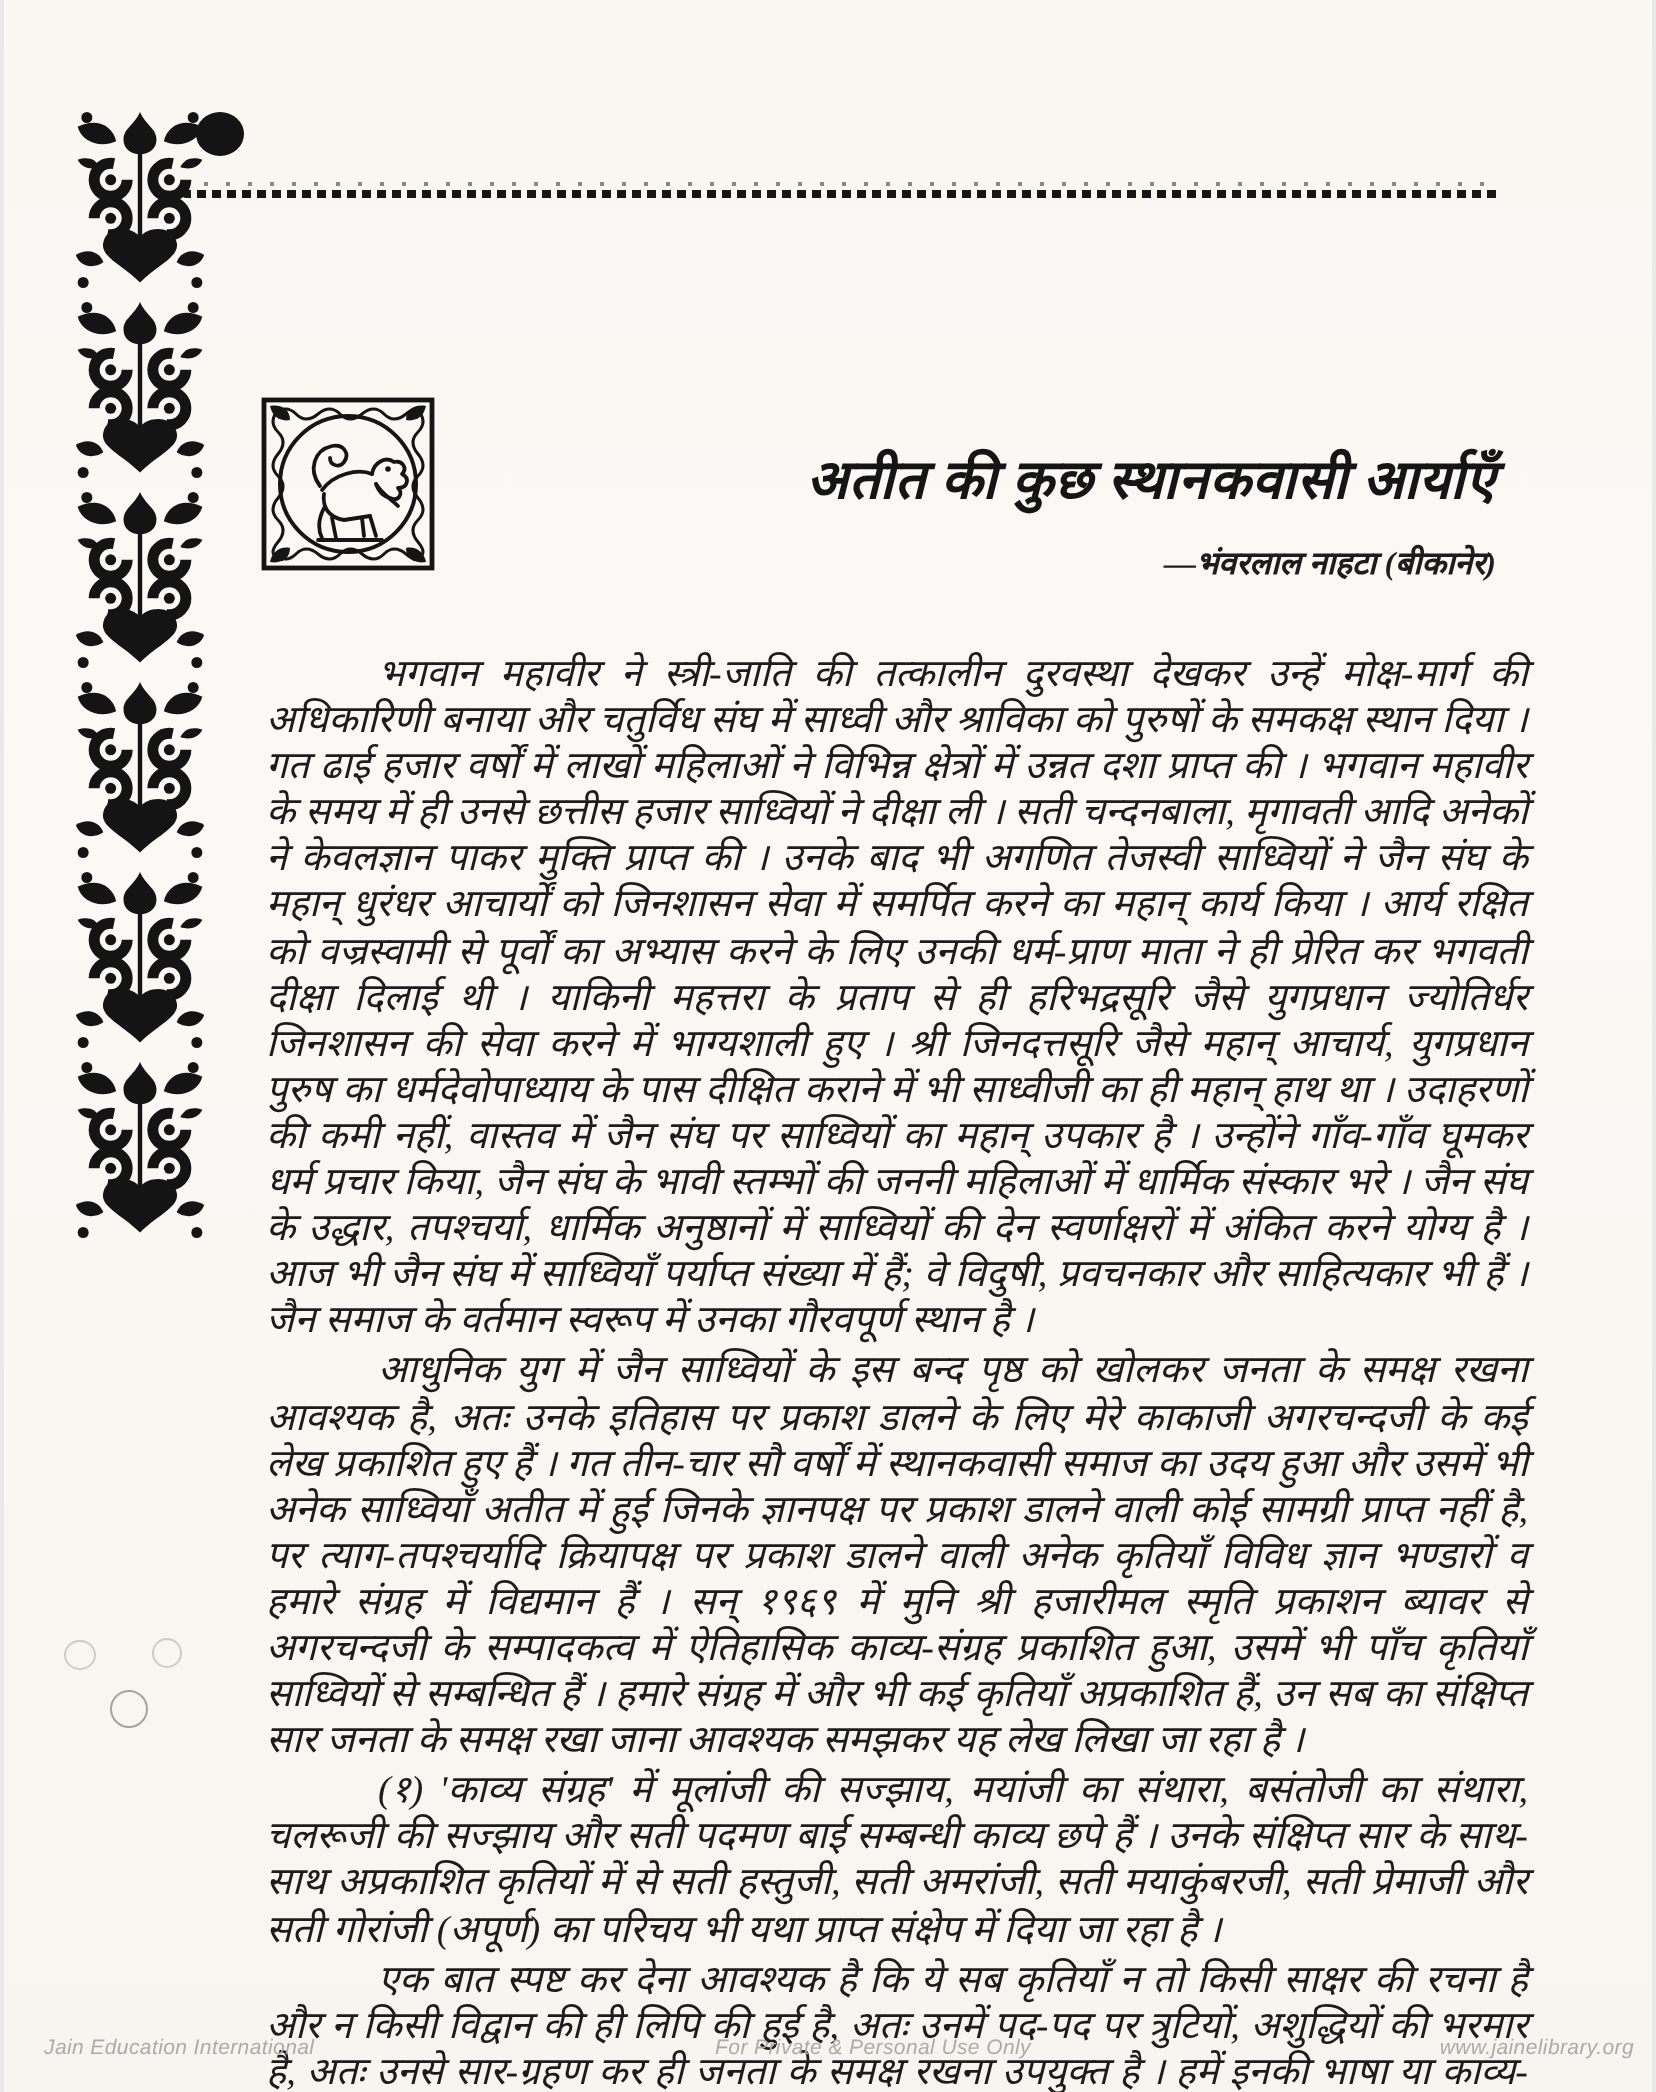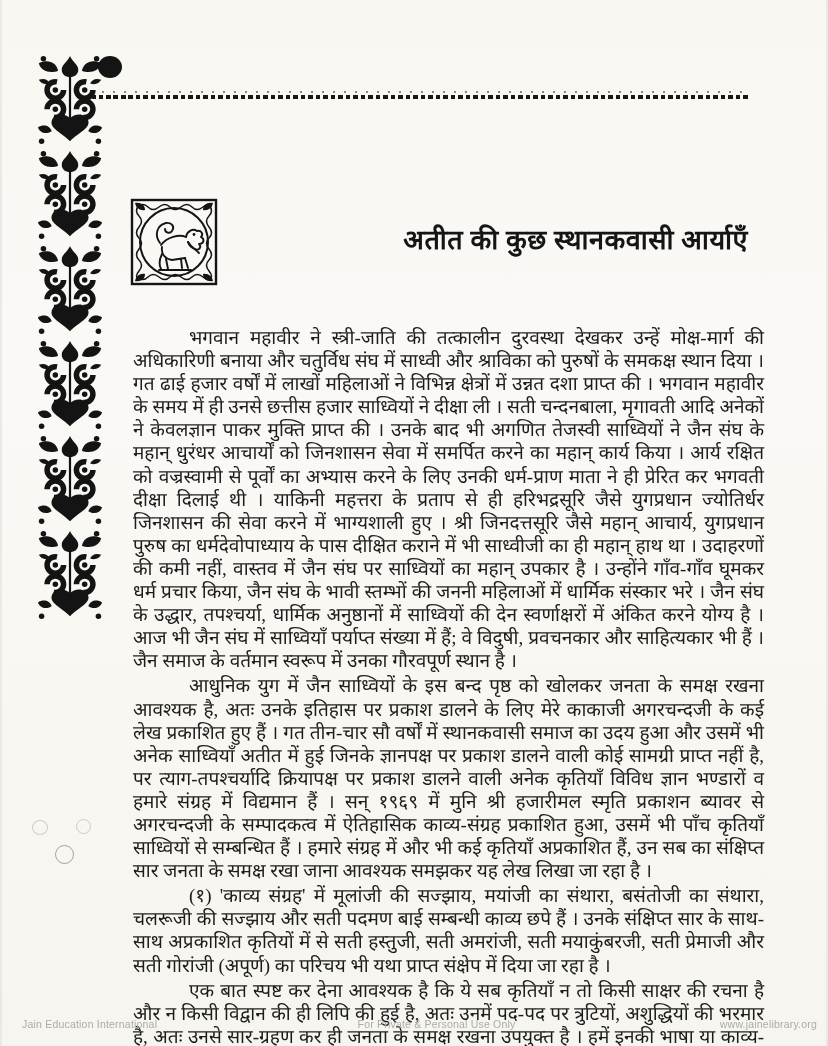--- a/index.html
+++ b/index.html
@@ -1,19 +1,19 @@
 <!DOCTYPE html>
 <html><head>
 <meta charset="utf-8">
 <style>
   html,body { margin:0; padding:0; background:#e9e9e9; }
   .page {
     position:relative; width:824px; height:1046px; margin:0 auto;
     background:linear-gradient(180deg,#f8f7f2 0%, #faf9f5 35%, #f6f5ef 100%);
-    font-family:"Liberation Serif", serif; color:#1b1b1b; overflow:hidden;
+    font-family:"Liberation Serif", serif; color:#1b1b1b; overflow:hidden;font-style:italic;
   }
 
   
   .hole { position:absolute; left:96px; top:56px; width:24px; height:22px;
     background:#141414; border-radius:50%; }
 
   
   .toprule { position:absolute; left:89px; top:91px; width:659px; height:10px; }
   .toprule::before { content:""; display:block; height:2px;
     background-image:repeating-linear-gradient(90deg, rgba(25,25,25,.5) 0 2px, transparent 2px 11px); }
@@ -141,20 +141,21 @@
         <path d="M6 6 C12 5 16 8 16 13 C11 14 7 11 6 6 Z"></path>
         <path d="M84 6 C78 5 74 8 74 13 C79 14 83 11 84 6 Z"></path>
         <path d="M6 84 C12 85 16 82 16 77 C11 76 7 79 6 84 Z"></path>
         <path d="M84 84 C78 85 74 82 74 77 C79 76 83 79 84 84 Z"></path>
       </g>
     </svg>
   </div>
 
   <div class="title-block">
     <div class="doc-title">अतीत की कुछ स्थानकवासी आर्याएँ</div>
+    <div class="doc-byline">—भंवरलाल नाहटा (बीकानेर)</div>
   </div>
 
   <div class="body-text">
     <p>भगवान महावीर ने स्त्री-जाति की तत्कालीन दुरवस्था देखकर उन्हें मोक्ष-मार्ग की अधिकारिणी बनाया और चतुर्विध संघ में साध्वी और श्राविका को पुरुषों के समकक्ष स्थान दिया । गत ढाई हजार वर्षों में लाखों महिलाओं ने विभिन्न क्षेत्रों में उन्नत दशा प्राप्त की ।  भगवान महावीर के समय में ही उनसे छत्तीस हजार साध्वियों ने दीक्षा ली । सती चन्दनबाला, मृगावती आदि अनेकों ने केवलज्ञान पाकर मुक्ति प्राप्त की ।  उनके बाद भी अगणित तेजस्वी साध्वियों ने जैन संघ के महान् धुरंधर आचार्यों को जिनशासन सेवा में समर्पित करने का महान् कार्य किया । आर्य रक्षित को वज्रस्वामी से पूर्वों का अभ्यास करने के लिए उनकी धर्म-प्राण माता ने ही प्रेरित कर भगवती दीक्षा दिलाई थी ।  याकिनी महत्तरा के प्रताप से ही हरिभद्रसूरि जैसे युगप्रधान ज्योतिर्धर जिनशासन की सेवा करने में भाग्यशाली हुए ।  श्री जिनदत्तसूरि जैसे महान् आचार्य, युगप्रधान पुरुष का धर्मदेवोपाध्याय के पास दीक्षित कराने में भी साध्वीजी का ही महान् हाथ था ।  उदाहरणों की कमी नहीं, वास्तव में जैन संघ पर साध्वियों का महान् उपकार है । उन्होंने गाँव-गाँव घूमकर धर्म प्रचार किया, जैन संघ के भावी स्तम्भों की जननी महिलाओं में धार्मिक संस्कार भरे । जैन संघ के उद्धार, तपश्चर्या, धार्मिक अनुष्ठानों में साध्वियों की देन स्वर्णाक्षरों में अंकित करने योग्य है । आज भी जैन संघ में साध्वियाँ पर्याप्त संख्या में हैं; वे विदुषी, प्रवचनकार और साहित्यकार भी हैं ।  जैन समाज के वर्तमान स्वरूप में उनका गौरवपूर्ण स्थान है ।</p>
     <p>आधुनिक युग में जैन साध्वियों के इस बन्द पृष्ठ को खोलकर जनता के समक्ष रखना आवश्यक है, अतः उनके इतिहास पर प्रकाश डालने के लिए मेरे काकाजी अगरचन्दजी के कई लेख प्रकाशित हुए हैं । गत तीन-चार सौ वर्षों में स्थानकवासी समाज का उदय हुआ और उसमें भी अनेक साध्वियाँ अतीत में हुई जिनके ज्ञानपक्ष पर प्रकाश डालने वाली कोई सामग्री प्राप्त नहीं है, पर त्याग-तपश्चर्यादि क्रियापक्ष पर प्रकाश डालने वाली अनेक कृतियाँ विविध ज्ञान भण्डारों व हमारे संग्रह में विद्यमान हैं ।  सन् १९६९ में मुनि श्री हजारीमल स्मृति प्रकाशन ब्यावर से अगरचन्दजी के सम्पादकत्व में ऐतिहासिक काव्य-संग्रह प्रकाशित हुआ, उसमें भी पाँच कृतियाँ साध्वियों से सम्बन्धित हैं ।  हमारे संग्रह में और भी कई कृतियाँ अप्रकाशित हैं, उन सब का संक्षिप्त सार जनता के समक्ष रखा जाना आवश्यक समझकर यह लेख लिखा जा रहा है ।</p>
     <p>(१) 'काव्य संग्रह' में मूलांजी की सज्झाय, मयांजी का संथारा, बसंतोजी का संथारा, चलरूजी की सज्झाय और सती पदमण बाई सम्बन्धी काव्य छपे हैं । उनके संक्षिप्त सार के साथ-साथ अप्रकाशित कृतियों में से सती हस्तुजी, सती अमरांजी, सती मयाकुंबरजी, सती प्रेमाजी और सती गोरांजी (अपूर्ण) का परिचय भी यथा प्राप्त संक्षेप में दिया जा रहा है ।</p>
     <p>एक बात स्पष्ट कर देना आवश्यक है कि ये सब कृतियाँ न तो किसी साक्षर की रचना है और न किसी विद्वान की ही लिपि की हुई है, अतः उनमें पद-पद पर त्रुटियों, अशुद्धियों की भरमार है, अतः उनसे सार-ग्रहण कर ही जनता के समक्ष रखना उपयुक्त है ।  हमें इनकी भाषा या काव्य-सौष्ठव पर लक्ष न देकर केवल रचनाकार की तपस्विनियों के प्रति अभिव्यक्त भक्ति पर ही ध्यान देकर ऐतिहासिक तथ्य ग्रहण करना है ।</p>
   </div>
 
   <div class="fc fc1"></div>

